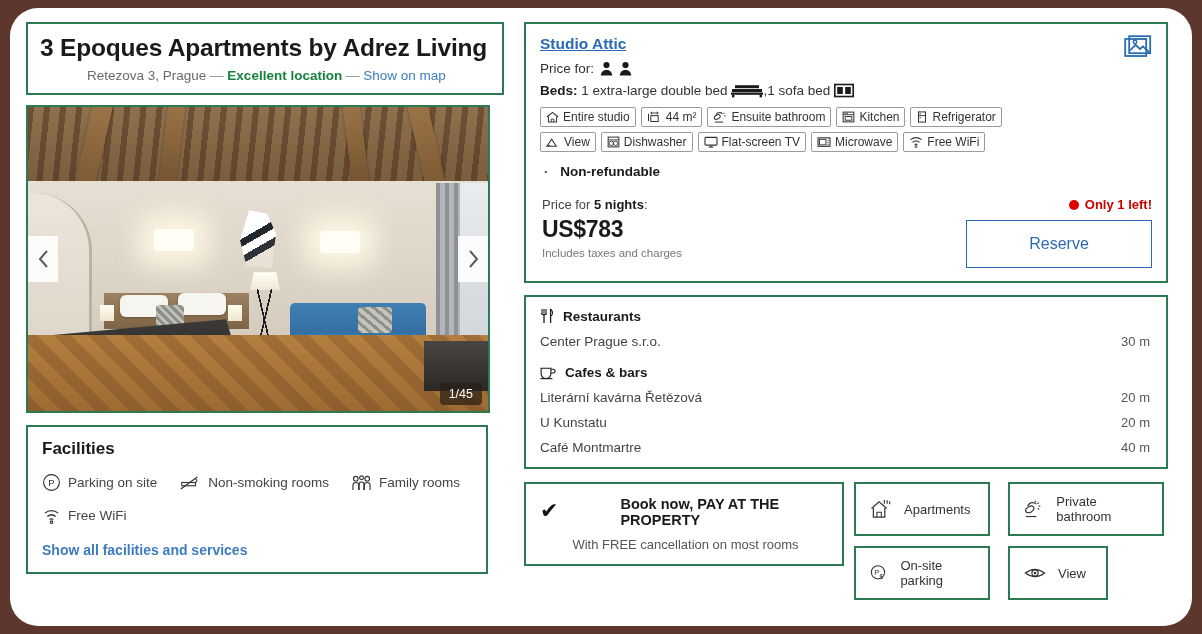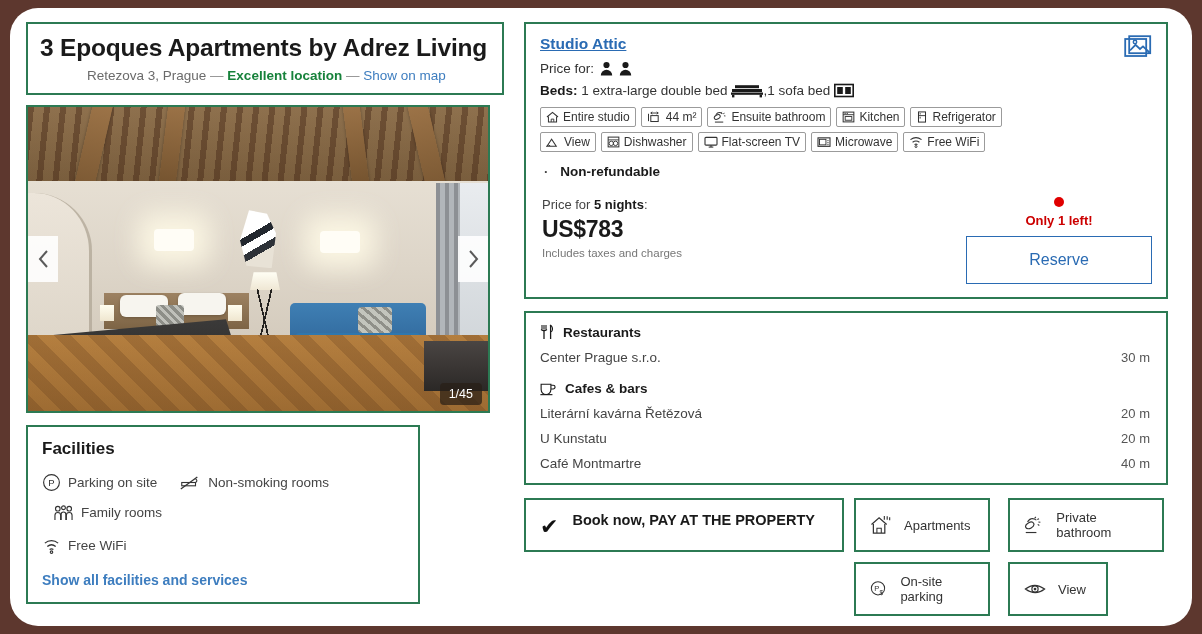--- a/index.html
+++ b/index.html
@@ -201,21 +201,21 @@
   .nav-arrow svg { width: 15px; height: 22px; }
   .nav-prev { left: 0; }
   .nav-next { right: 0; }
   .photo-counter {
     position: absolute; right: 6px; bottom: 6px;
     background: rgba(40,30,22,.72); color: #fff;
     font-size: 12.5px; padding: 4px 9px; border-radius: 4px;
   }
 
   
-  .facilities-card { margin-top: 12px; padding: 12px 14px 14px 14px; width: 394px; }
+  .facilities-card { margin-top: 12px; padding: 12px 14px 14px 14px; width: 462px; }
   .fac-title { font-size: 17px; font-weight: bold; color: #1a1a1a; }
   .fac-row { display: flex; align-items: center; gap: 11px; margin-top: 14px; flex-wrap: wrap; }
   .fac-item { display: flex; align-items: center; gap: 7px; font-size: 13.5px; color: #444; }
   .fac-item + .fac-item { margin-left: 11px; }
   .fac-link { margin-top: 17px; font-size: 14px; color: #3d7dbf; font-weight: bold; cursor: pointer; }
 
   
   .room-card { position: relative; padding: 11px 14px 13px 14px; }
   .room-name {
     font-size: 15.5px; font-weight: bold; color: #2a6bb3;
@@ -241,22 +241,22 @@
   }
   .bullet-dot { color: #444; font-size: 13px; }
   .price-block { margin-top: 18px; display: flex; justify-content: space-between; align-items: flex-start; }
   .price-left { padding-left: 2px; }
   .price-for-nights { font-size: 13px; color: #444; }
   .price-for-nights b { color: #1a1a1a; }
   .price-main { font-size: 23px; font-weight: bold; color: #1a1a1a; margin-top: 4px; letter-spacing: -.3px; }
   .price-note { font-size: 11.5px; color: #777; margin-top: 4px; }
   .price-right { width: 186px; }
   .only-left {
-    display: flex; align-items: center; justify-content: flex-start; gap: 6px;
-    font-size: 13px; font-weight: bold; color: #cc0000; flex-direction: column;
+    display: flex; align-items: center; justify-content: flex-end; gap: 6px;
+    font-size: 13px; font-weight: bold; color: #cc0000;
   }
   .red-dot { width: 10px; height: 10px; border-radius: 50%; background: #e00000; display: inline-block; }
   .reserve-btn {
     margin-top: 8px; width: 186px; height: 48px;
     border: 1px solid #2a6bb3; background: #fff; color: #2a6bb3;
     font-size: 16px; font-family: "Liberation Sans", sans-serif;
     cursor: pointer; display: flex; align-items: center; justify-content: center;
   }
 
   
@@ -272,21 +272,21 @@
   }
   .nearby-dist { color: #555; font-size: 13px; }
 
   
   .bottom-row { margin-top: 13px; display: flex; gap: 10px; align-items: flex-start; }
   .book-now-card {
     width: 320px; padding: 12px 14px;
     display: flex; align-items: flex-start; gap: 14px;
   }
   .check-mark { font-size: 22px; color: #111; line-height: 1; margin-top: 4px; }
-  .book-now-title { font-size: 14.5px; font-weight: bold; color: #1a1a1a; }
+  .book-now-title { font-size: 14.5px; font-weight: bold; color: #1a1a1a; margin-left: 48px; }
   .book-now-sub { margin-top: 9px; font-size: 13px; color: #555; }
   .tiles { display: flex; flex-direction: column; gap: 10px; }
   .tiles-row { display: flex; gap: 18px; }
   .tile {
     display: flex; align-items: center; gap: 12px;
     padding: 10px 14px; font-size: 13px; color: #333;
     min-height: 45px; cursor: pointer;
   }
   .tile-apart { width: 136px; }
   .tile-bath  { width: 156px; }
@@ -624,20 +624,21 @@
         <span>Café Montmartre</span>
         <span class="nearby-dist">40 m</span>
       </div>
     </div>
 
     <div class="bottom-row">
       <div class="gbox book-now-card">
         <div class="check-mark">✔</div>
         <div>
           <div class="book-now-title">Book now, PAY AT THE PROPERTY</div>
+          <div class="book-now-sub">With FREE cancellation on most rooms</div>
         </div>
       </div>
 
       <div class="tiles">
         <div class="tiles-row">
           <div class="gbox tile tile-apart">
             <svg width="22" height="20" viewBox="0 0 23 21">
               <path d="M1.5 10 L9.5 3 L17.5 10" fill="none" stroke="#333" stroke-width="1.3"></path>
               <path d="M3.5 9.5 v9.5 h12 V9.5" fill="none" stroke="#333" stroke-width="1.3"></path>
               <path d="M7.2 19 v-5 h4.6 v5" fill="none" stroke="#333" stroke-width="1.1"></path>

